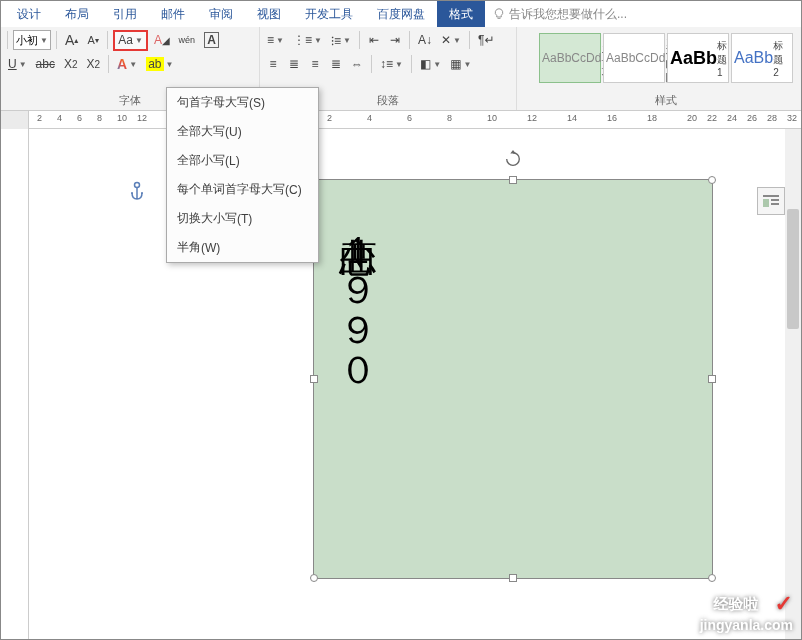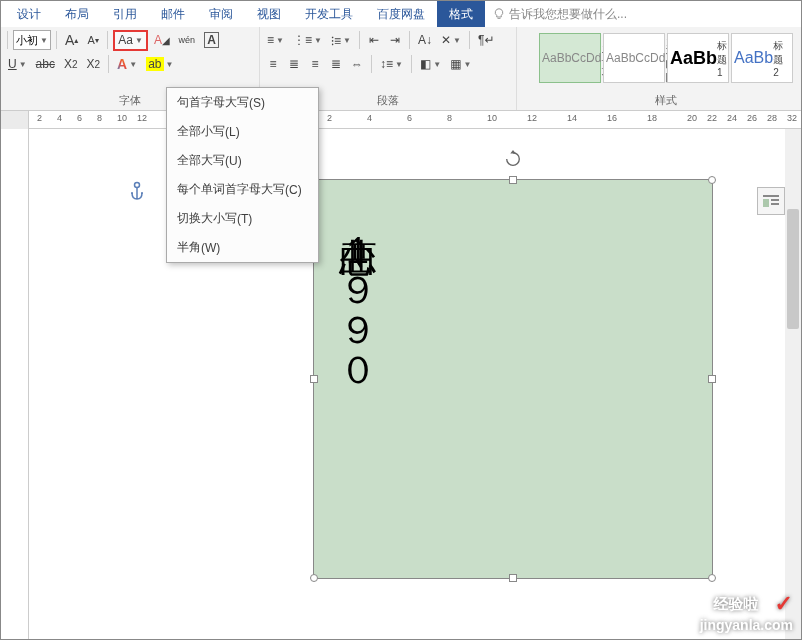--- a/index.html
+++ b/index.html
@@ -200,26 +200,26 @@
     </div>
     <div class="ribbon-group-label">样式</div>
   </div>
 
   <div class="dropdown-menu">
     <div class="dropdown-item">
         <span>句首字母大写</span>
         <span>(S)</span>
       </div>
     <div class="dropdown-item">
+        <span>全部大写</span>
+        <span>(U)</span>
+      </div>
+    <div class="dropdown-item">
         <span>全部小写</span>
         <span>(L)</span>
-      </div>
-    <div class="dropdown-item">
-        <span>全部大写</span>
-        <span>(U)</span>
       </div>
     <div class="dropdown-item">
         <span>每个单词首字母大写</span>
         <span>(C)</span>
       </div>
     <div class="dropdown-item">
         <span>切换大小写</span>
         <span>(T)</span>
       </div>
     <div class="dropdown-item">

